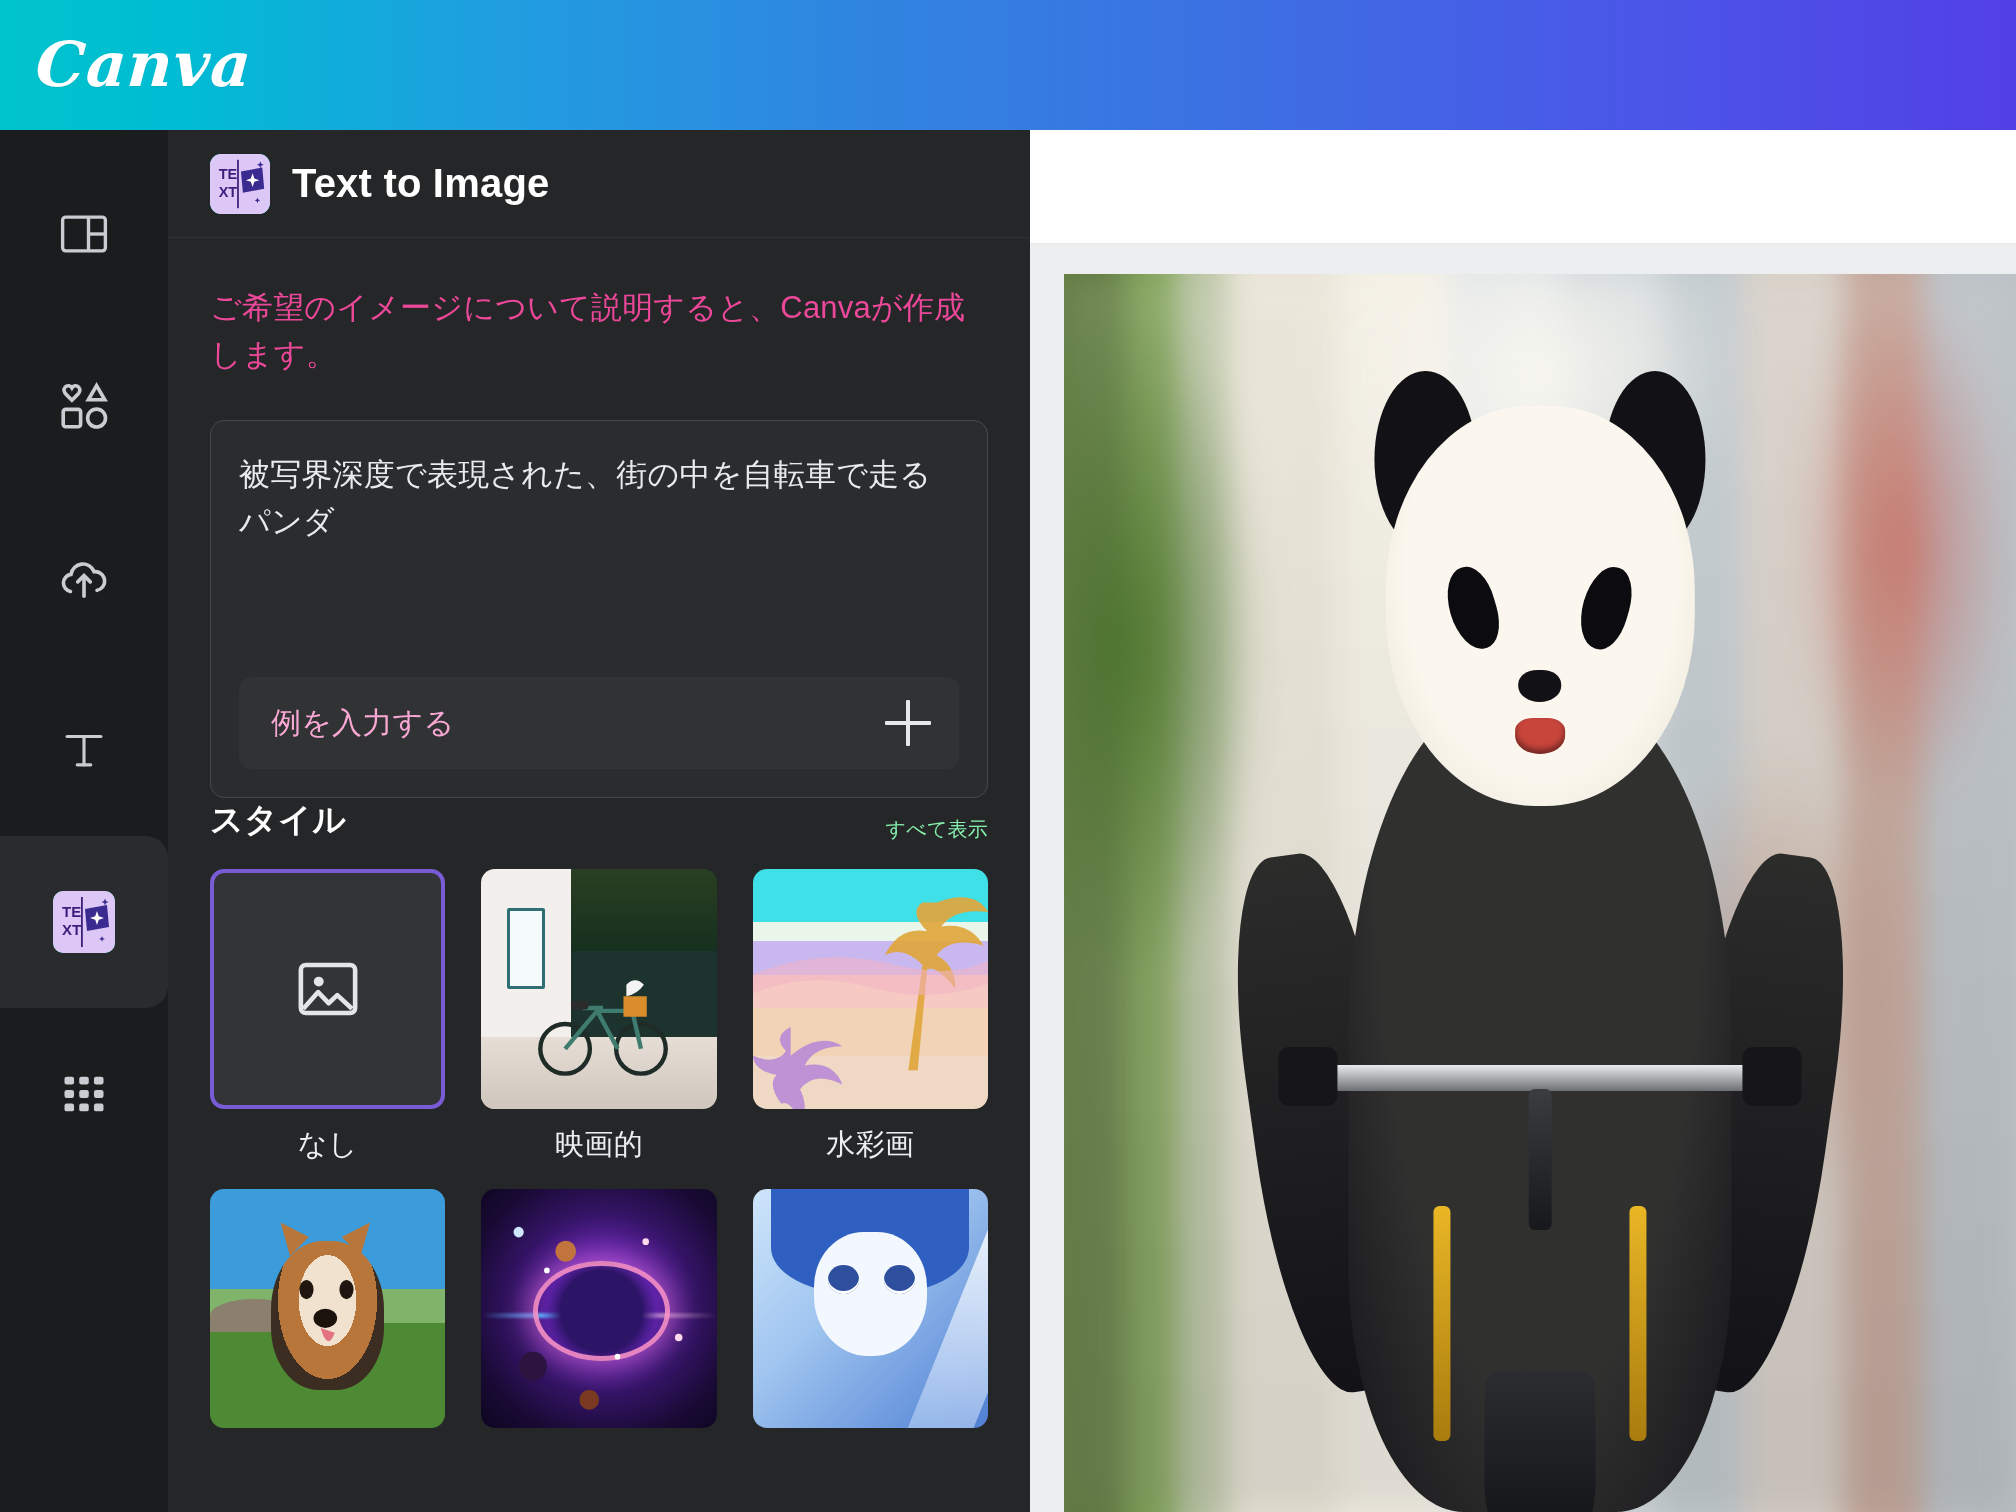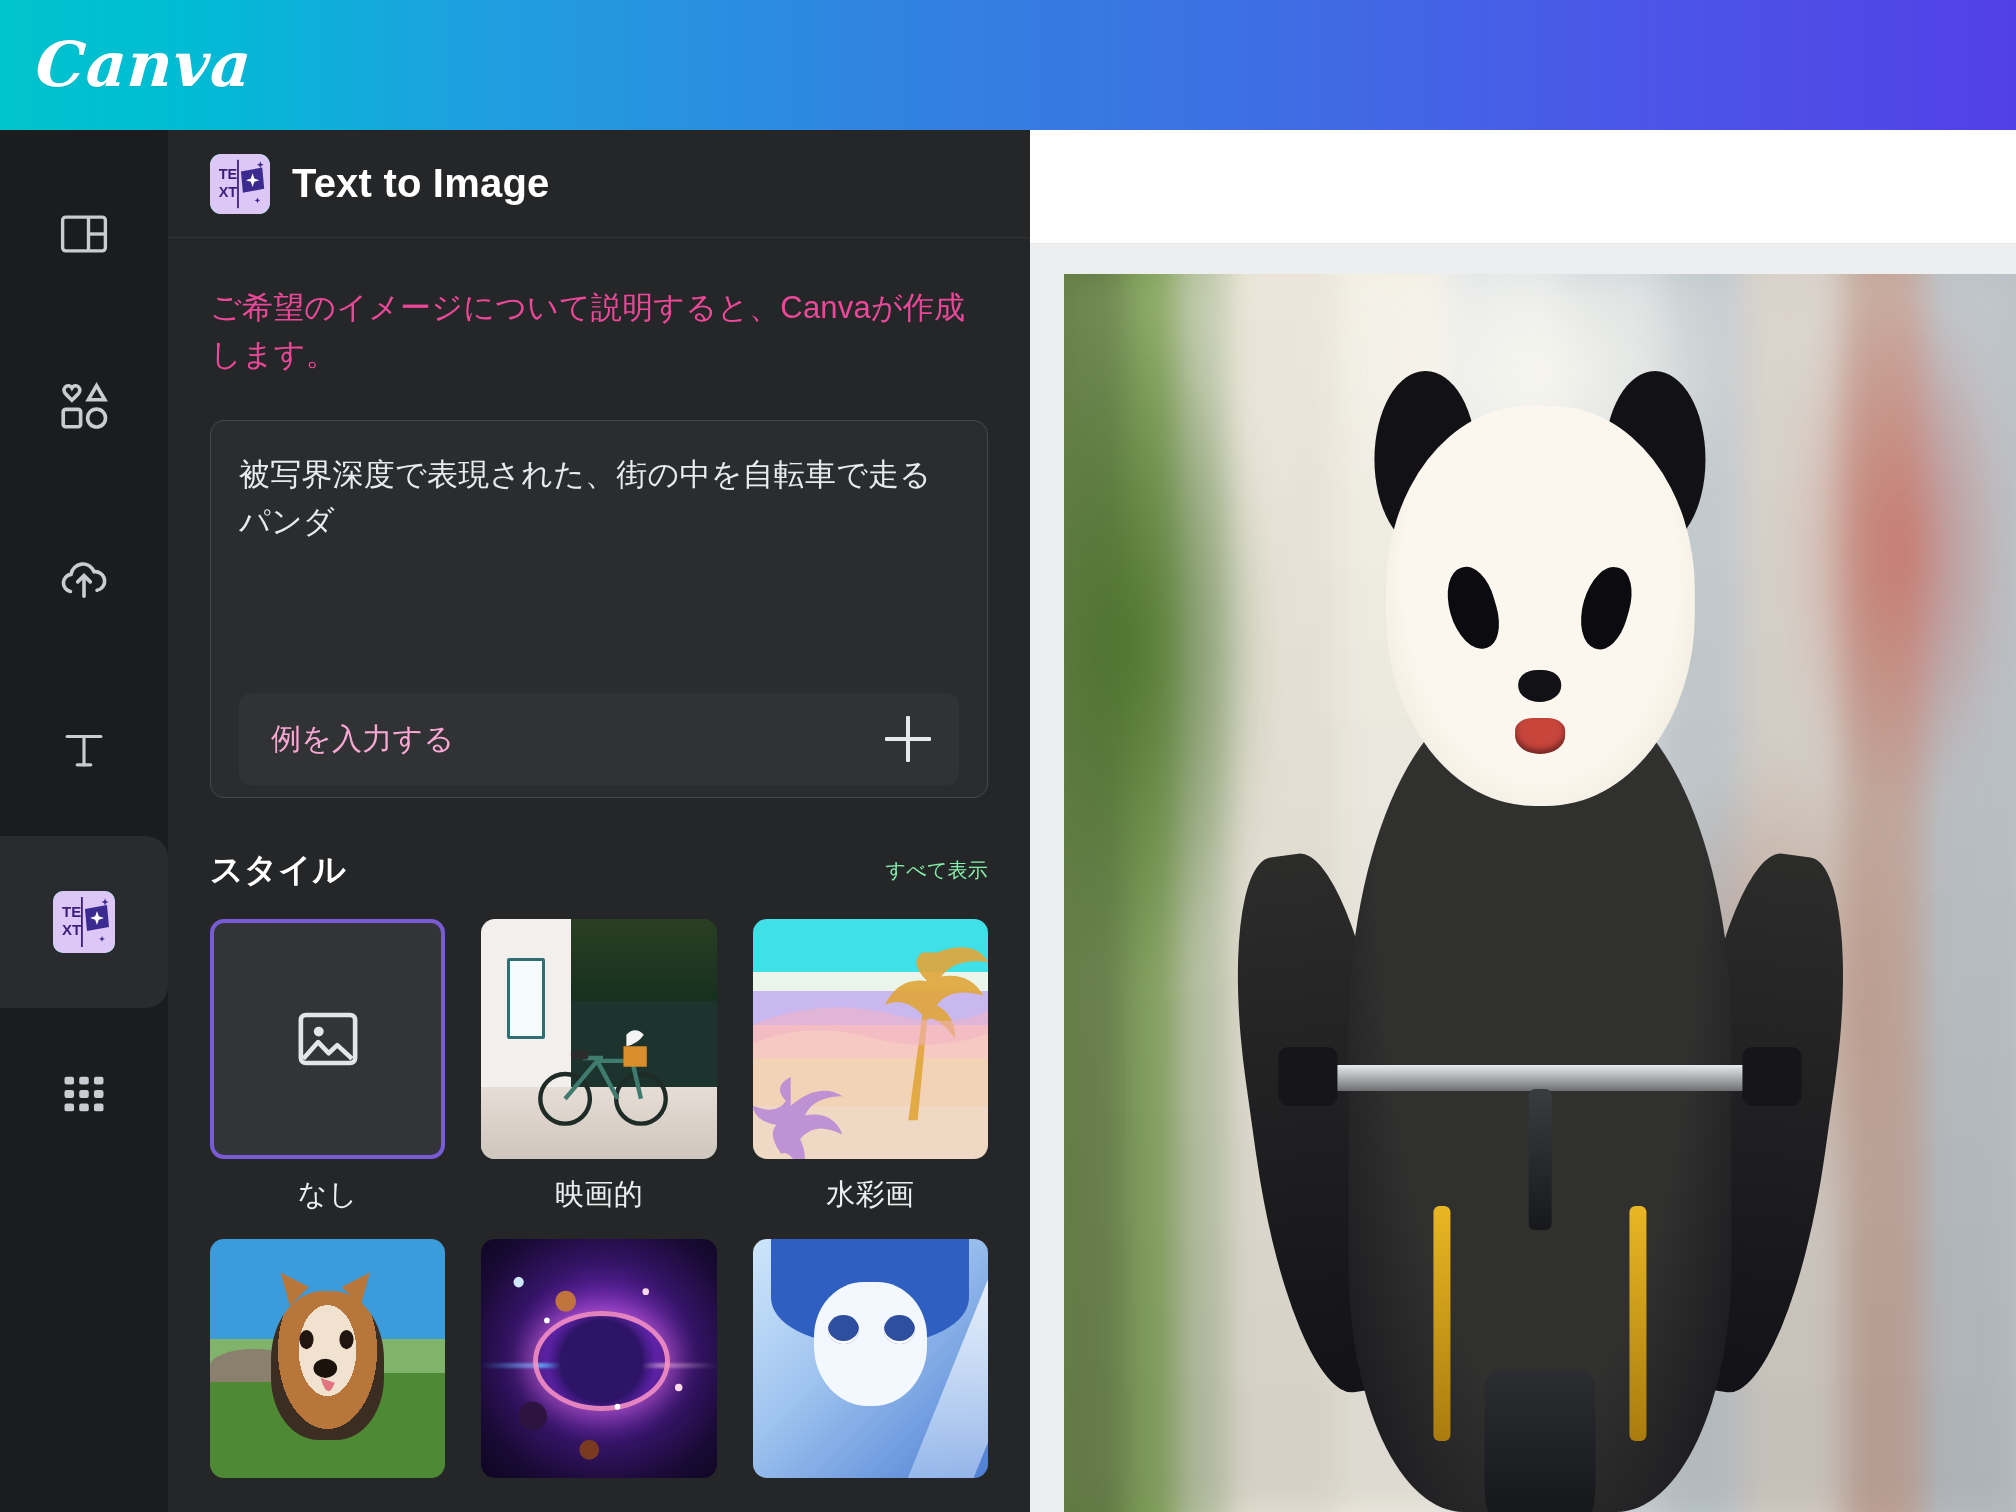--- a/index.html
+++ b/index.html
@@ -161,21 +161,21 @@
     letter-spacing: .2px;
     max-width: 790px;
   }
 
   
   .prompt-box {
     margin-top: 42px;
     background: #2b2c2e;
     border: 1px solid #46484b;
     border-radius: 14px;
-    padding: 30px 28px 12px 28px;
+    padding: 30px 28px 28px 28px;
     min-height: 378px;
     display: flex;
     flex-direction: column;
   }
 
   .prompt-text {
     font-size: 31px;
     line-height: 1.52;
     color: #e9eaec;
     letter-spacing: .2px;
@@ -213,23 +213,22 @@
     content: "";
     position: absolute;
     background: #e6e8ea;
     border-radius: 1px;
   }
   .plus-icon::before { left: 0; right: 0; top: 21px; height: 4px; }
   .plus-icon::after  { top: 0; bottom: 0; left: 21px; width: 4px; }
 
   
   .style-head {
-    margin-top: 50px;
-    display: flex;
-    align-items: center;
+    display: flex;
+    align-items: flex-end;
     justify-content: space-between;
   }
 
   .style-title {
     font-size: 33px;
     font-weight: 700;
     color: #ffffff;
     letter-spacing: .3px;
   }
 

